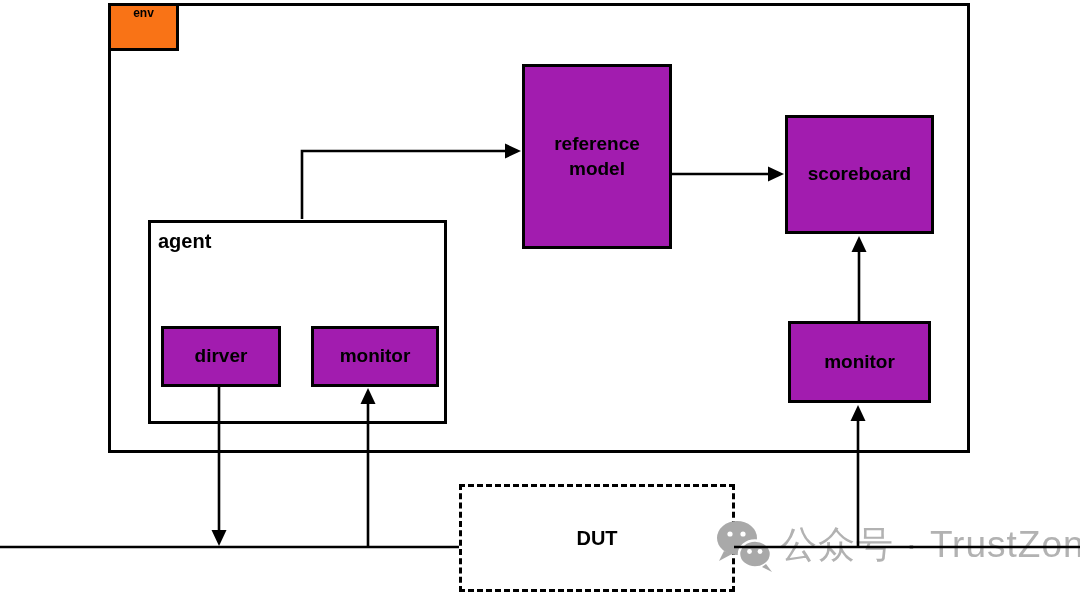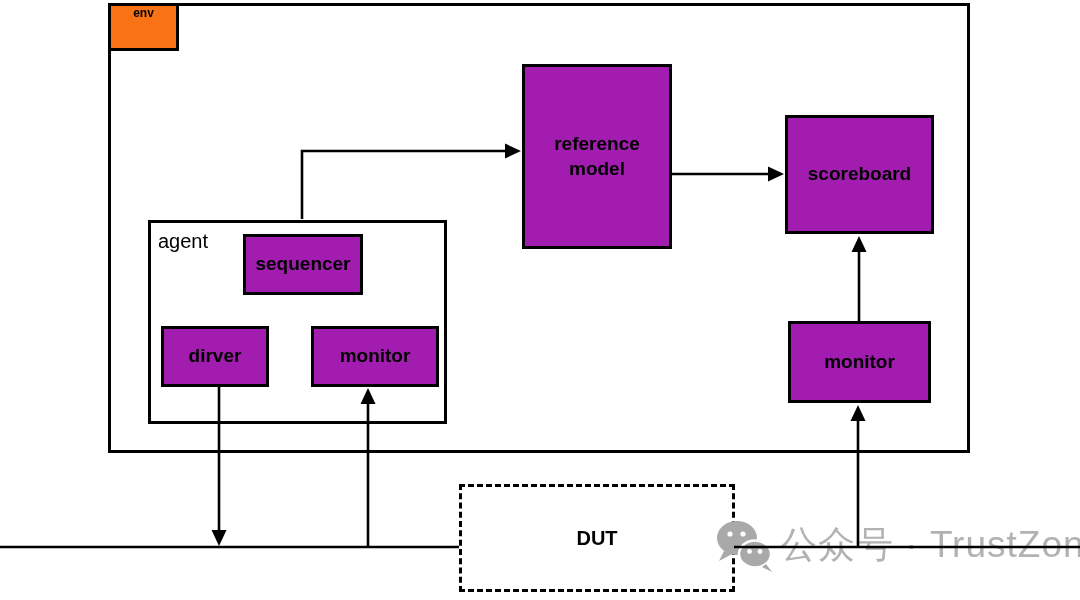--- a/index.html
+++ b/index.html
@@ -52,21 +52,21 @@
     border: 3px solid #000;
     background: #f97316;
     display: flex;
     justify-content: center;
     font-weight: bold;
     font-size: 12px;
   }
   .agent-label {
     position: absolute;
     left: 7px; top: 7px;
-    font-weight: normal;
+    font-weight: bold;
     font-size: 20px;
     text-align: center;
   }
   .dut-box {
     position: absolute;
     box-sizing: border-box;
     left: 459px; top: 484px;
     width: 276px; height: 108px;
     border: 3px dashed #000;
     background: #ffffff;
@@ -101,25 +101,22 @@
     <div class="container-box" style="left:108px; top:3px; width:862px; height:450px;">
       <div class="env-label-box">
         <span>env</span>
       </div>
     </div>
 
     <div class="container-box" style="left:148px; top:220px; width:299px; height:204px;">
       <span class="agent-label">agent</span>
     </div>
 
-    <div class="box" style="left:243px; top:234px; width:120px; height:61px;">
-      <span>sequencer</span>
-    </div>
 
-    <div class="box" style="left:161px; top:326px; width:108px; height:61px;">
+    <div class="box" style="left:161px; top:326px; width:120px; height:61px;">
       <span>dirver</span>
     </div>
 
     <div class="box" style="left:311px; top:326px; width:128px; height:61px;">
       <span>monitor</span>
     </div>
 
     <div class="box" style="left:522px; top:64px; width:150px; height:185px; padding:0 20px;">
       <span>reference model</span>
     </div>

